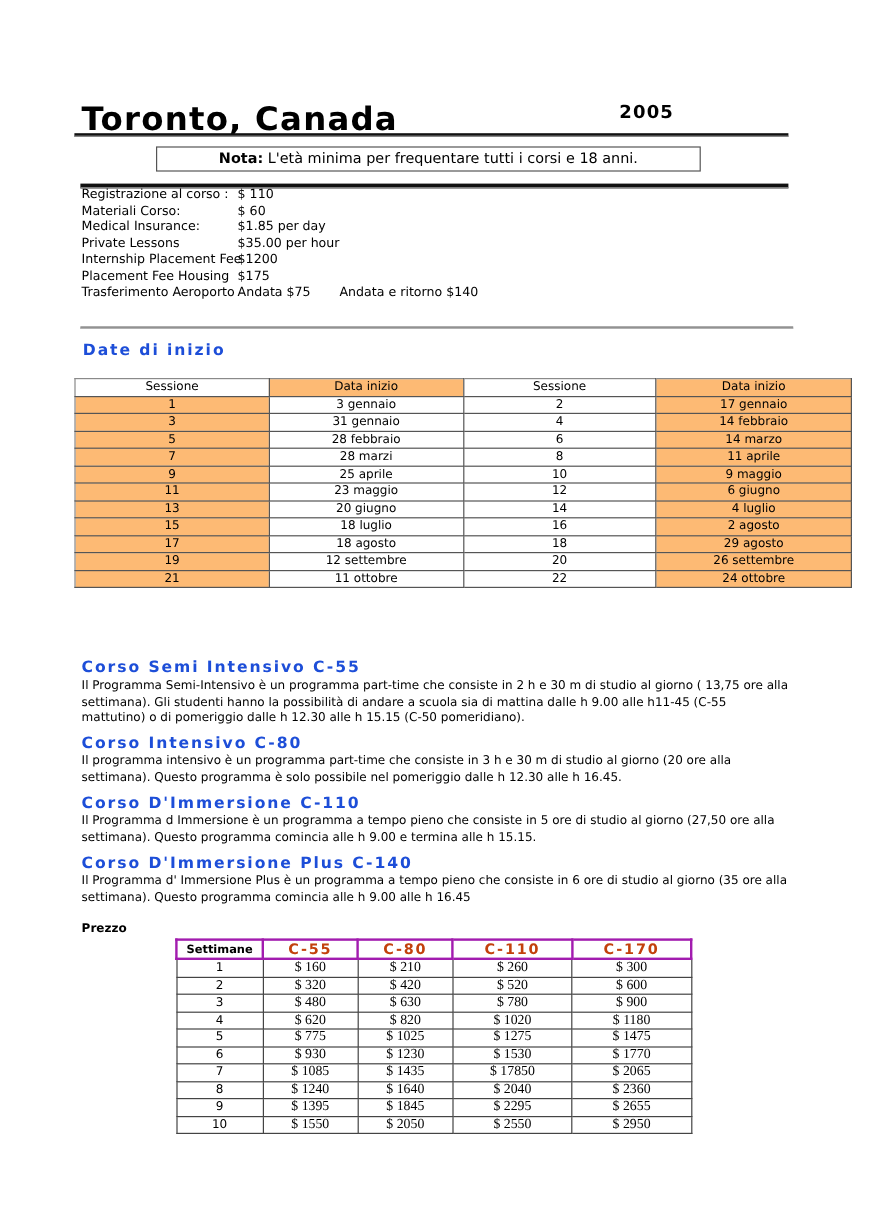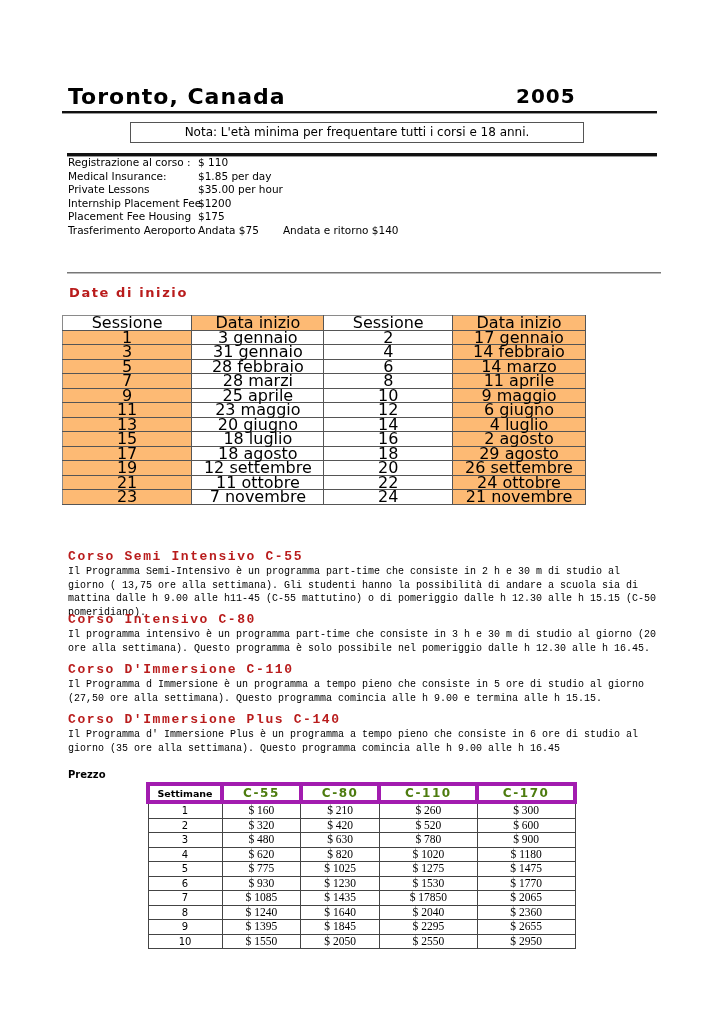--- a/index.html
+++ b/index.html
@@ -1,70 +1,74 @@
 <!DOCTYPE html>
 <html><head>
 <meta charset="utf-8">
 <style>
   html, body { margin: 0; padding: 0; background: #ffffff; }
   body { width: 724px; height: 1024px; position: relative; overflow: hidden;
          font-family: "DejaVu Sans", sans-serif; color: #000; }
   .abs { position: absolute; }
 
-  .title { left: 68px; top: 84px; font-size: 22px; font-weight: bold; letter-spacing: 1px; }
-  .year  { left: 516px; top: 84px; font-size: 20px; font-weight: bold; letter-spacing: 1px; }
+  .title { left: 68px; top: 84px; font-size: 27px; font-weight: bold; letter-spacing: 1px; }
+  .year  { left: 516px; top: 84px; font-size: 15px; font-weight: bold; letter-spacing: 1px; }
   .rule1 { left: 62px; top: 111px; width: 595px; height: 2px; background: #111; border-bottom: 1px solid #999; }
   .note  { left: 130px; top: 122px; width: 452px; height: 19px; border: 1px solid #555;
            font-size: 12px; text-align: center; line-height: 19px; }
-  .note b { font-weight: normal; }
+  .note b { font-weight: bold; }
   .rule2 { left: 67px; top: 153px; width: 590px; height: 3px; background: #111; border-bottom: 1px solid #999; }
 
   .fees { left: 68px; top: 156px; font-size: 10.5px; line-height: 13.6px; }
   .fees .row { display: flex; white-space: nowrap; }
   .fees .lbl { width: 130px; }
   .fees .val2 { margin-left: 24px; }
   .rule3 { left: 67px; top: 272px; width: 594px; height: 1px; background: #777; border-bottom: 1px solid #bbb; }
 
-  .h2 { font-size: 13px; font-weight: bold; letter-spacing: 1.6px; color: #b91c1c; white-space: nowrap; }
+  .h2 { font-size: 13px; font-weight: bold; letter-spacing: 1.6px; color: #1d4ed8; white-space: nowrap; }
 
   table { border-collapse: collapse; }
-  .dates { left: 62px; top: 315px; width: 524px; font-size: 16px; }
+  .dates { left: 62px; top: 315px; width: 648px; font-size: 10px; }
   .dates td { border: 1px solid #8a8a8a; text-align: center; height: 13.5px; padding: 0; line-height: 13px;
               border-right-color: #555; border-bottom-color: #555; }
   .dates td.shade { background: #fdba74; }
   .dates td.c1 { width: 149px; } .dates td.c2 { width: 149px; } .dates td.c3 { width: 148px; } .dates td.c4 { width: 150px; }
 
-  .course { left: 68px; width: 590px; font-family: Liberation Mono, monospace; }
+  .course { left: 68px; width: 590px; }
   .course p { margin: 1px 0 0 0; font-size: 10px; line-height: 13.5px; }
 
   .prezzo { left: 68px; top: 769px; font-size: 10px; font-weight: bold; }
 
   .prices { left: 146px; top: 782px; width: 431px; font-family: "Liberation Serif", serif; font-size: 11.5px; }
   .prices td { border: 1px solid #444; text-align: center; height: 13.5px; padding: 0; line-height: 13px; }
-  .prices th { border: 4px solid #a21caf; height: 14px; padding: 0; font-weight: bold; }
+  .prices th { border: 2px solid #a21caf; height: 14px; padding: 0; font-weight: bold; }
   .prices th.sett { font-family: "DejaVu Sans", sans-serif; font-size: 9.5px; width: 70px; }
-  .prices th.code { font-family: "DejaVu Sans", sans-serif; font-size: 12px; letter-spacing: 1.5px; color: #4d7c0f; }
+  .prices th.code { font-family: "DejaVu Sans", sans-serif; font-size: 12px; letter-spacing: 1.5px; color: #c2410c; }
   .prices td.wk { font-family: "DejaVu Sans", sans-serif; font-size: 10px; }
 </style>
 </head>
 <body>
 
 <div class="abs title">Toronto, Canada</div>
 <div class="abs year">2005</div>
 <div class="abs rule1"></div>
 <div class="abs note"><b>Nota:</b><span> L'età minima per frequentare tutti i corsi e 18 anni.</span></div>
 <div class="abs rule2"></div>
 
 <div class="abs fees">
   <div id="fees-list">
       <div class="row">
         <span class="lbl">Registrazione al corso :</span>
         <span class="val">$ 110</span>
       </div>
       <div class="row">
+        <span class="lbl">Materiali Corso:</span>
+        <span class="val">$ 60</span>
+      </div>
+      <div class="row">
         <span class="lbl">Medical Insurance:</span>
         <span class="val">$1.85 per day</span>
       </div>
       <div class="row">
         <span class="lbl">Private Lessons</span>
         <span class="val">$35.00 per hour</span>
       </div>
       <div class="row">
         <span class="lbl">Internship Placement Fee</span>
         <span class="val">$1200</span>
@@ -150,26 +154,20 @@
         <td class="c1 shade">19</td>
         <td class="c2">12 settembre</td>
         <td class="c3">20</td>
         <td class="c4 shade">26 settembre</td>
       </tr>
       <tr>
         <td class="c1 shade">21</td>
         <td class="c2">11 ottobre</td>
         <td class="c3">22</td>
         <td class="c4 shade">24 ottobre</td>
-      </tr>
-      <tr>
-        <td class="c1 shade">23</td>
-        <td class="c2">7 novembre</td>
-        <td class="c3">24</td>
-        <td class="c4 shade">21 novembre</td>
       </tr>
     </tbody>
 </table>
 
 <div id="courses">
     <div class="abs course" style="top: 549px;">
       <div class="h2">Corso Semi Intensivo C-55</div>
       <p>Il Programma Semi-Intensivo è un programma part-time che consiste in 2 h e 30 m di studio al giorno ( 13,75 ore alla settimana). Gli studenti hanno la possibilità di andare a scuola sia di mattina dalle h 9.00 alle h11-45 (C-55 mattutino) o di pomeriggio dalle h 12.30 alle h 15.15 (C-50 pomeridiano).</p>
     </div>
     <div class="abs course" style="top: 612px;">

